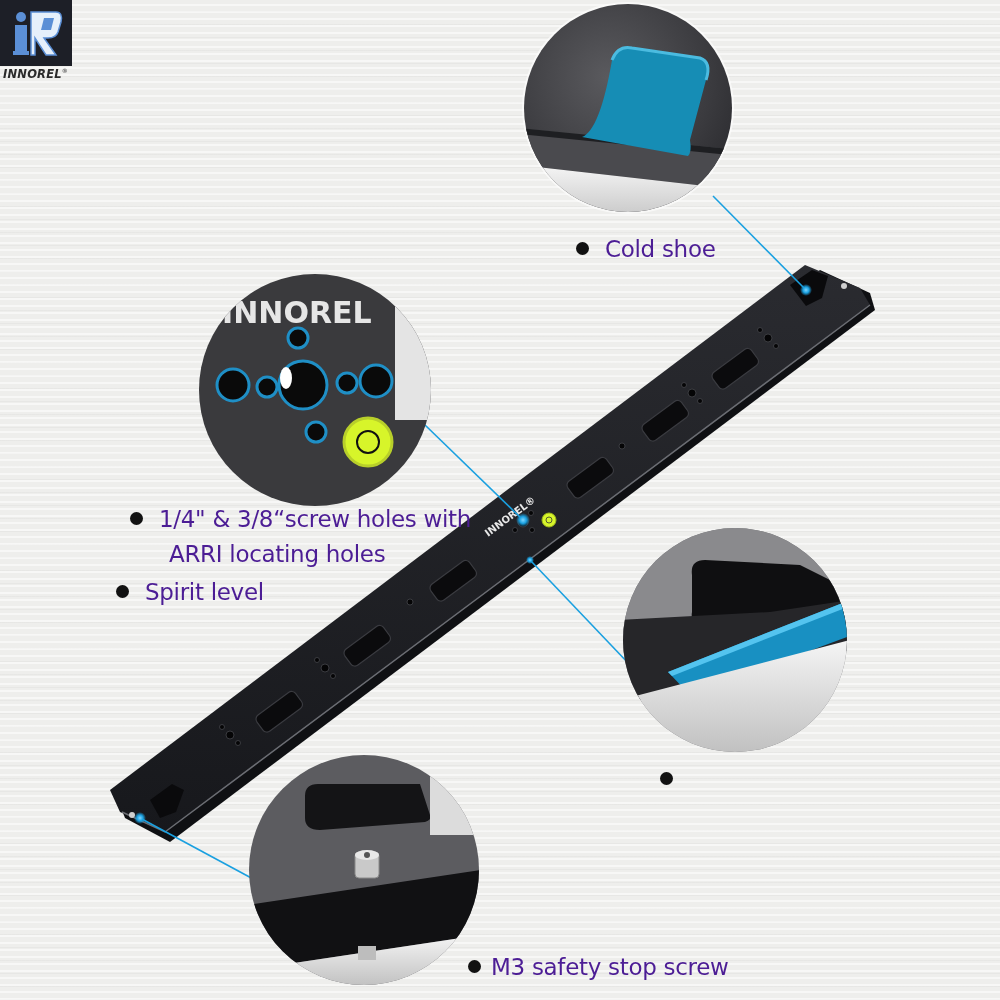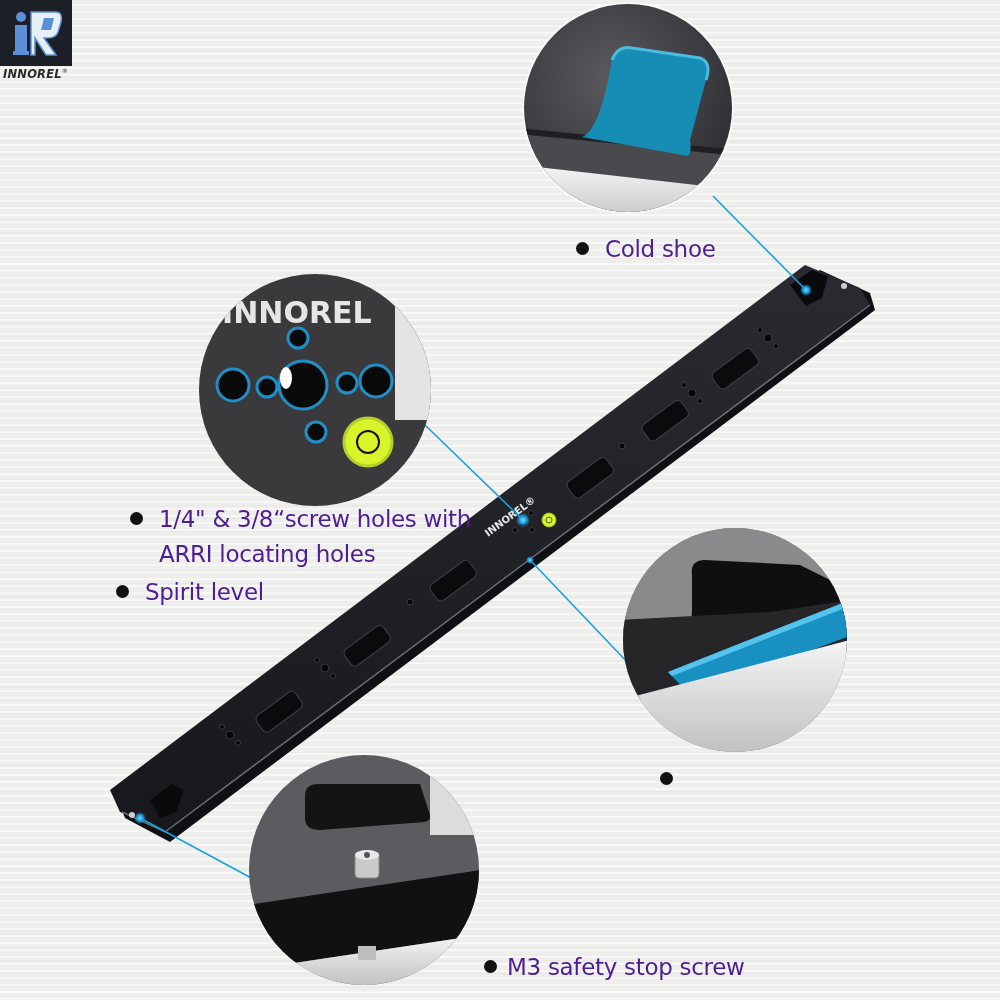--- a/index.html
+++ b/index.html
@@ -203,26 +203,26 @@
   </g>
 </svg>
 
 <div class="label" style="left:576px; top:232px;">
   <span class="bullet"></span><span>Cold shoe</span>
 </div>
 
 <div class="label" style="left:130px; top:502px;">
   <span class="bullet"></span><span>1/4" &amp; 3/8“screw holes with</span>
 </div>
-<div class="label indent" style="left:130px; top:537px;">
+<div class="label indent" style="left:140px; top:537px;">
   <span>ARRI locating holes</span>
 </div>
 <div class="label" style="left:116px; top:575px;">
   <span class="bullet"></span><span>Spirit level</span>
 </div>
 
 <div class="label" style="left:660px; top:762px;">
   <span class="bullet"></span>
 </div>
 
-<div class="label" style="left:484px; top:950px;">
+<div class="label" style="left:468px; top:950px;">
   <span class="bullet" style="margin-right:10px;"></span><span>M3 safety stop screw</span>
 </div>
 
 </body></html>

